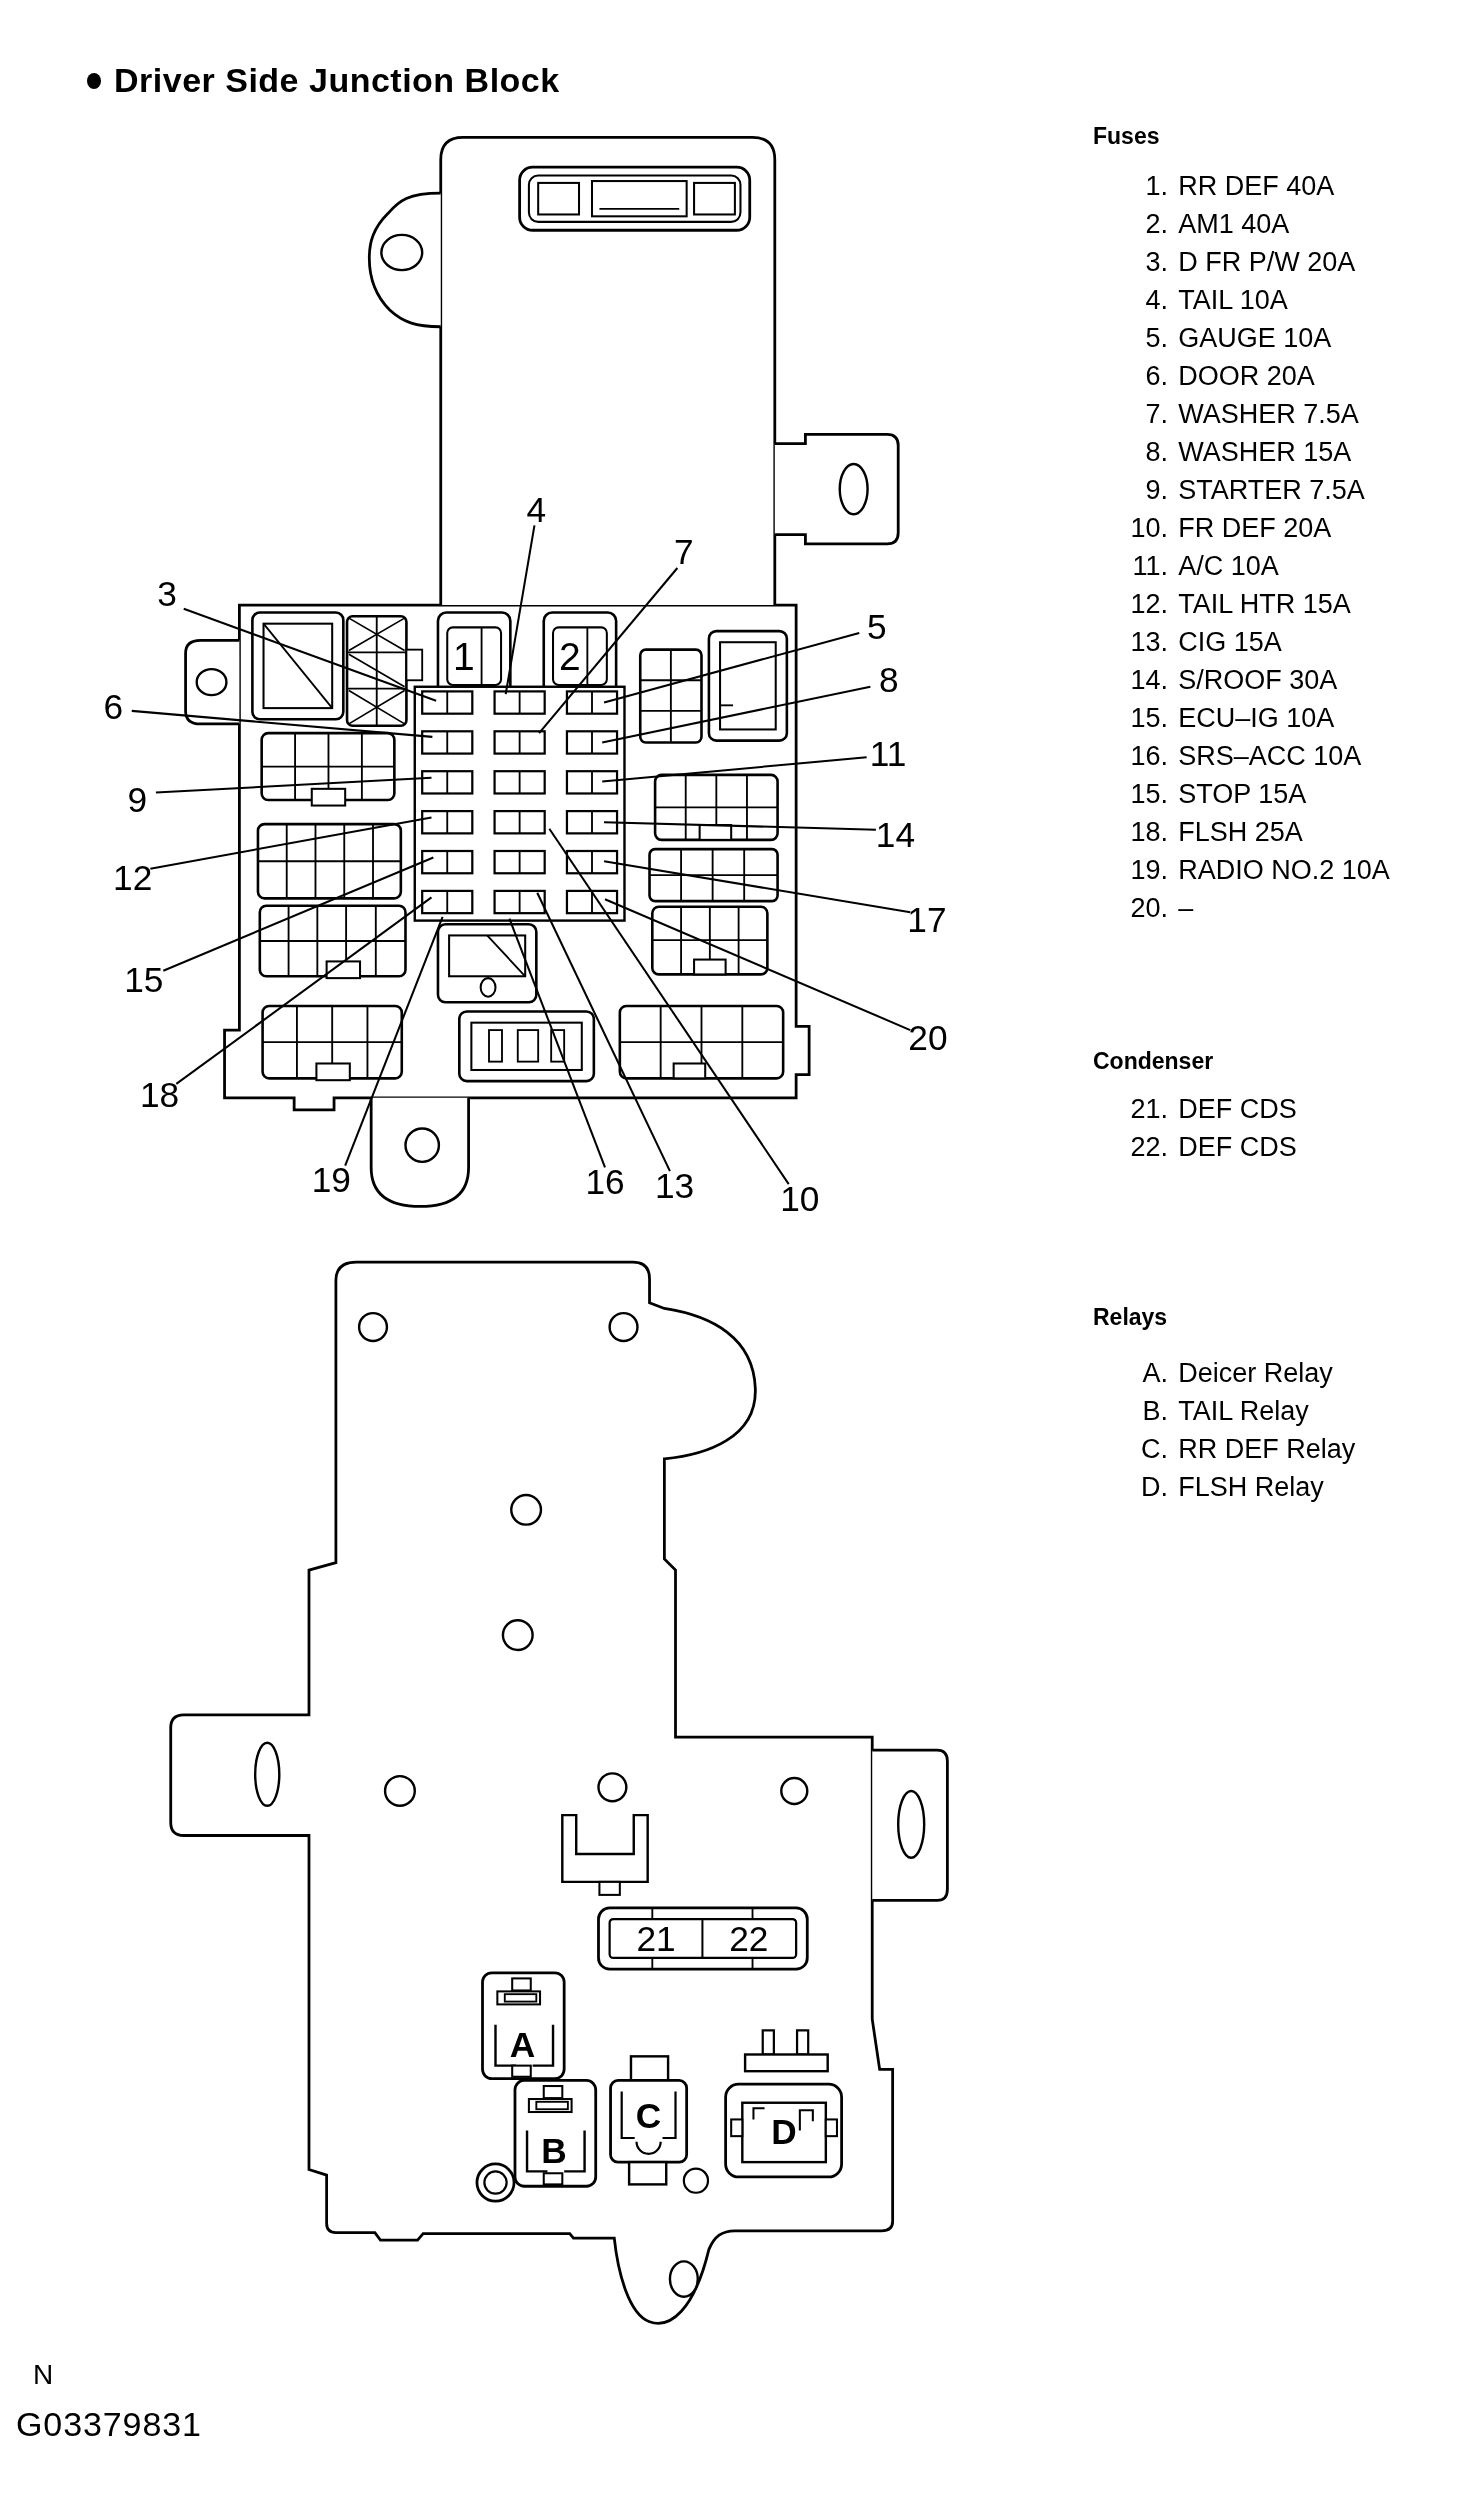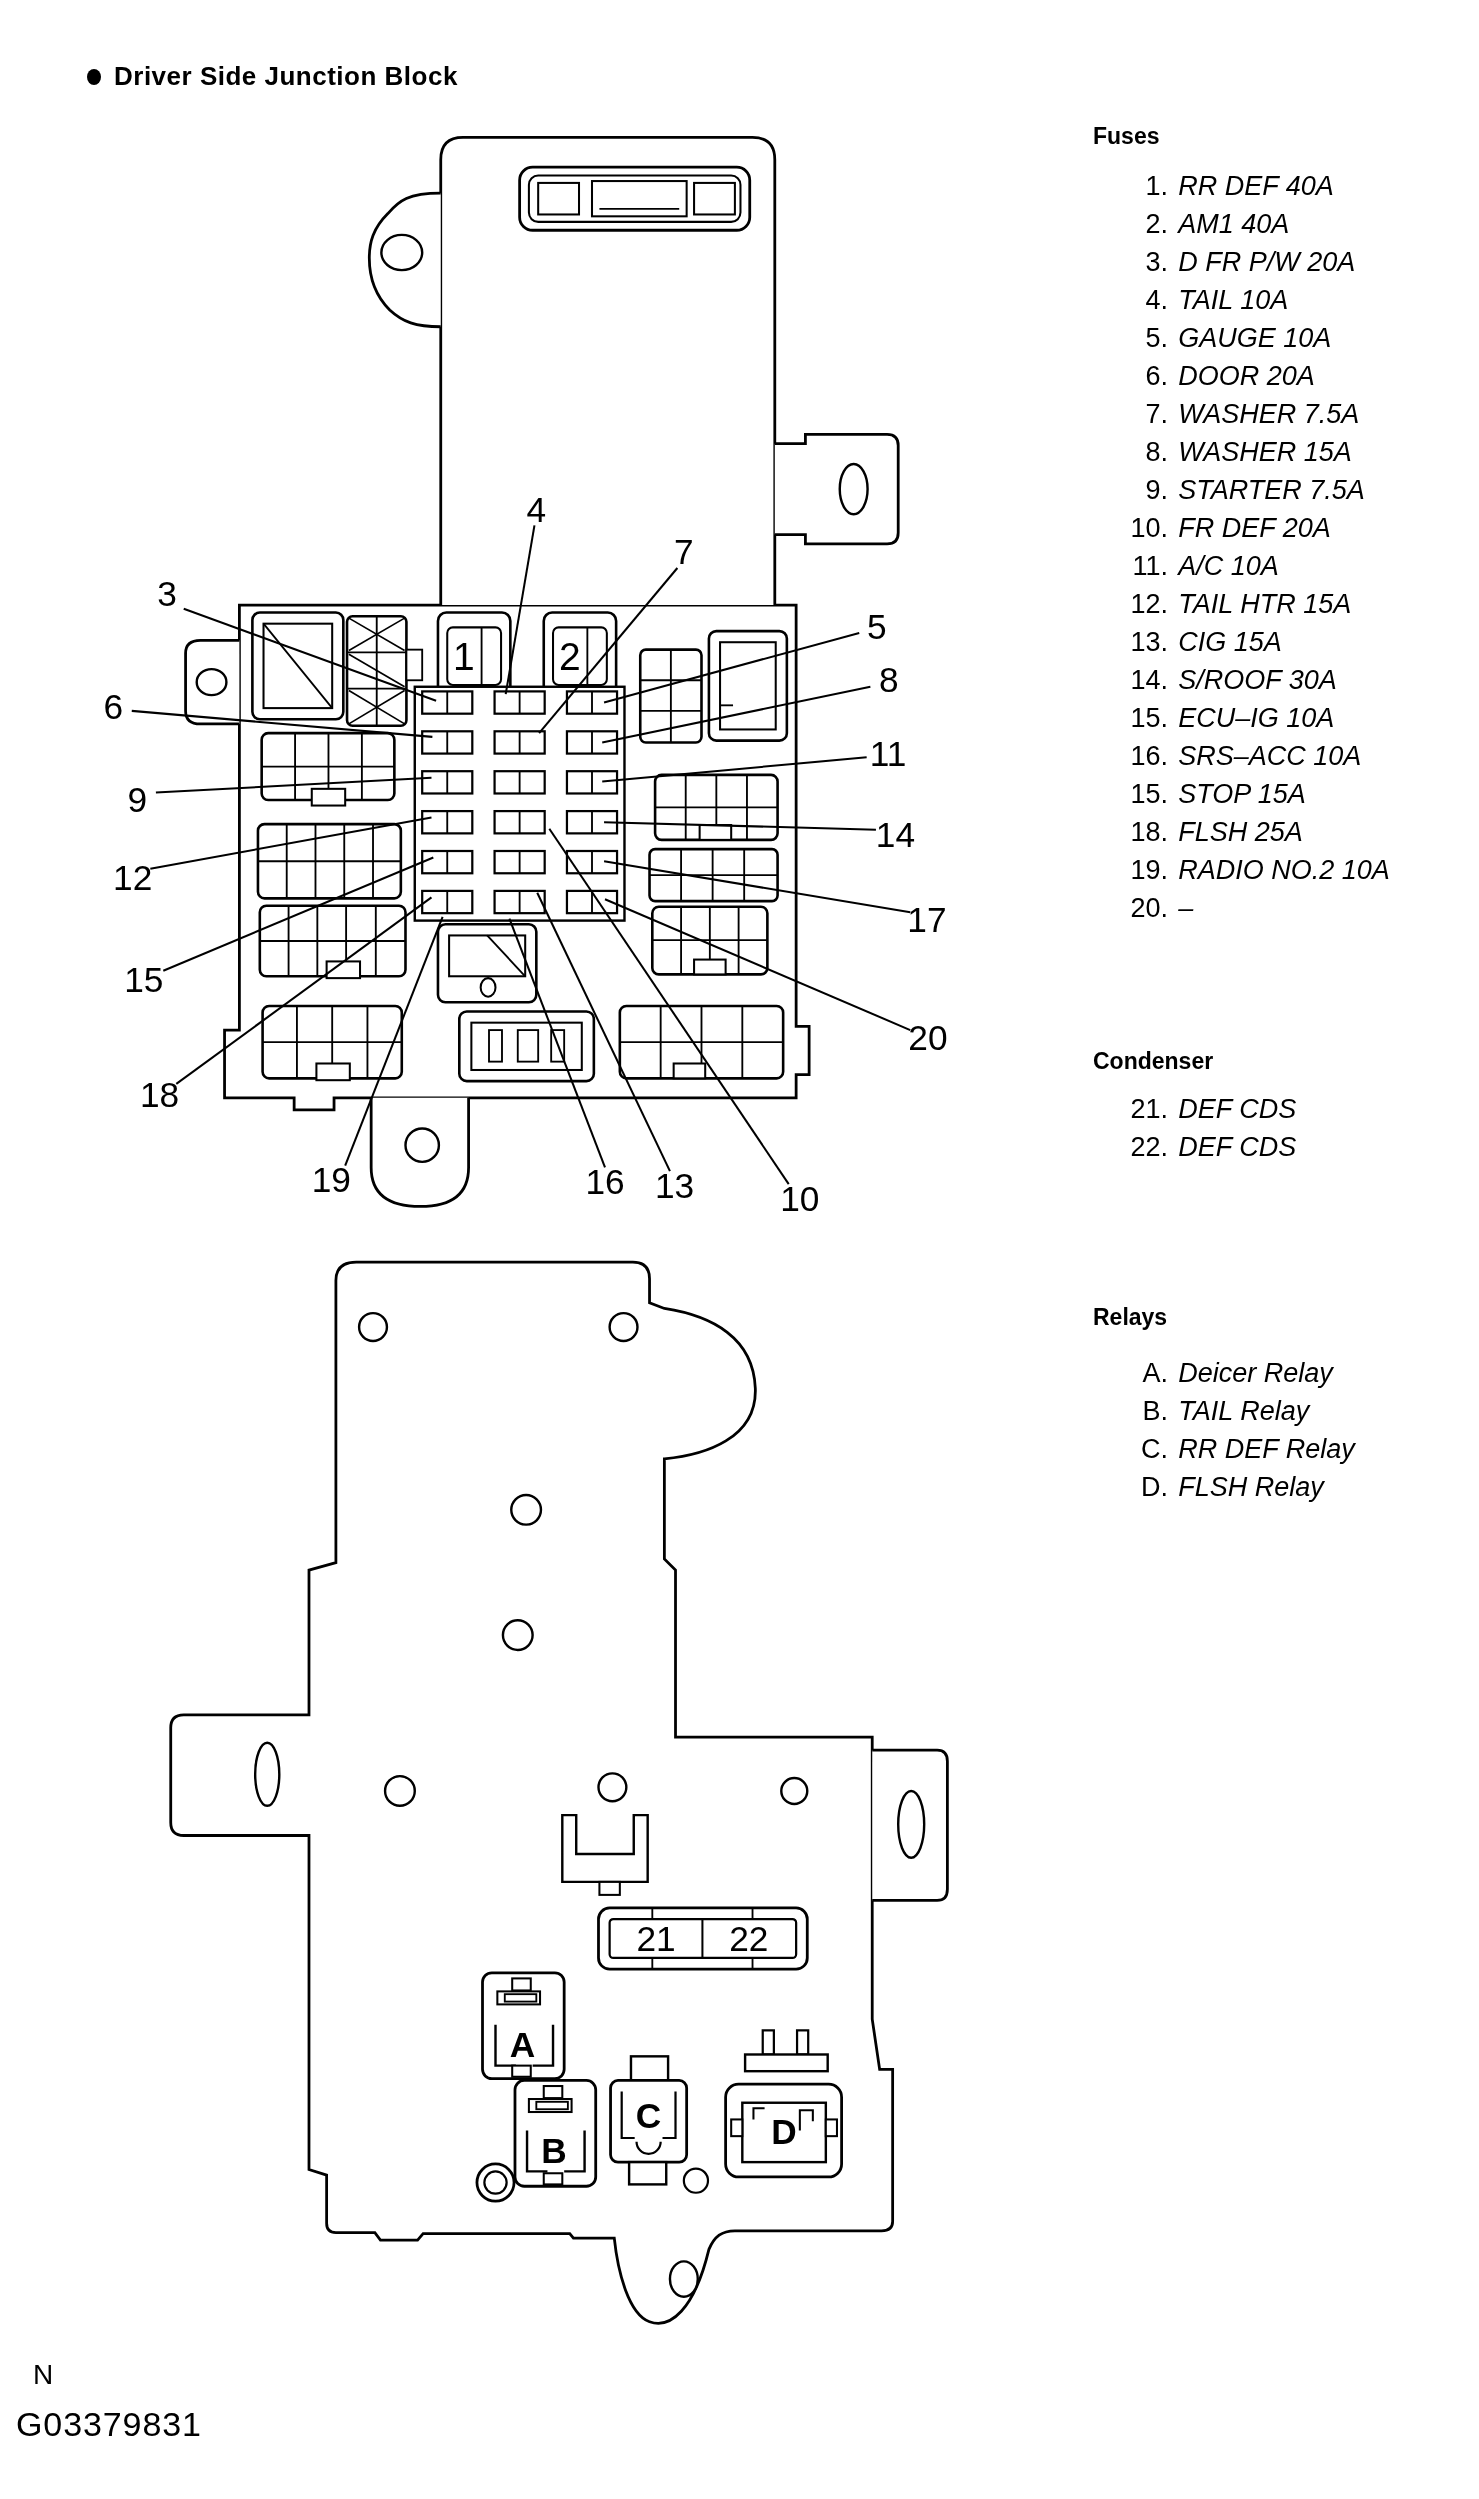--- a/index.html
+++ b/index.html
@@ -1,26 +1,26 @@
 <!DOCTYPE html>
 <html style="font-size:15px"><head>
 <meta charset="utf-8">
 <style>
   html,body{margin:0;padding:0;background:#fff;}
   body{width:1480px;height:2500px;position:relative;overflow:hidden;
        font-family:"Liberation Sans",sans-serif;color:#000;}
   .abs{position:absolute;}
   #title{left:87px;top:61px;display:flex;align-items:center;gap:13px;}
   #title .dot{width:14px;height:16px;background:#000;border-radius:50%;}
-  #title .t{font-size:26px;font-weight:bold;letter-spacing:0.5px;}
+  #title .t{font-size:34px;font-weight:bold;letter-spacing:0.5px;}
   .heading{font-size:23px;font-weight:bold;}
   .list{left:1110px;}
   .row{display:flex;align-items:center;height:38px;font-size:27px;}
   .row .num{width:58px;text-align:right;flex:none;}
-  .row .lbl{margin-left:10.2px;white-space:nowrap;font-style:italic;}
+  .row .lbl{margin-left:10.2px;white-space:nowrap;}
   #fuses-heading{left:1093px;top:123px;}
   #fuses-list{top:167px;}
   #condenser-heading{left:1093px;top:1048px;}
   #condenser-list{top:1090px;}
   #relays-heading{left:1093px;top:1304px;}
   #relays-list{top:1354px;}
   #footer-n{left:33px;top:2359px;font-size:28px;}
   #footer-id{left:16px;top:2405px;font-size:34px;letter-spacing:0.9px;}
   svg{position:absolute;left:0;top:0;}
   svg *{vector-effect:none;}

